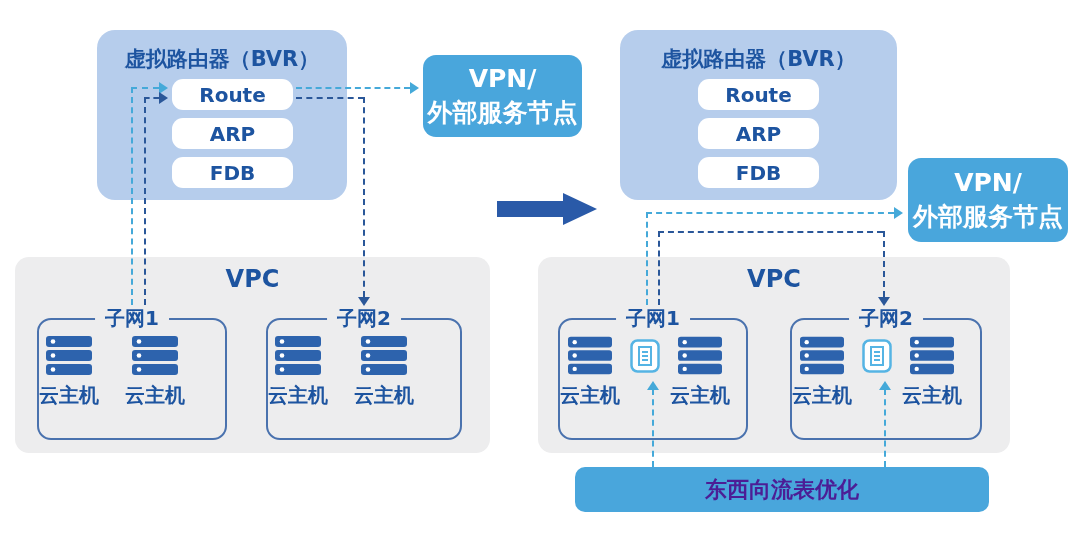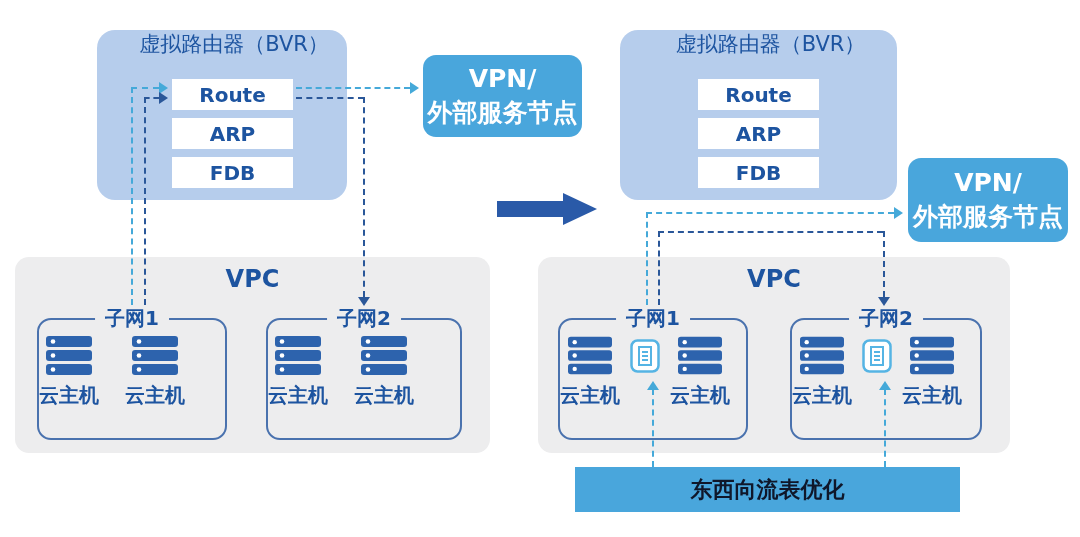--- a/index.html
+++ b/index.html
@@ -1,25 +1,25 @@
 <!DOCTYPE html>
 <html style="--bvr-fill: #b6cdec; --navy-text: #1d54a0; --vpn-fill: #49a6dc; --vpc-fill: #ededee; --subnet-border: #4a72ae; --server-icon: #2d63ad; --flow-icon: #55b4e4; --cyan-dash: #45a9d9; --navy-dash: #2a5799; --big-arrow: #2a5aa8; --table-fill: #ffffff;"><head>
 <meta charset="utf-8">
 <style>
   html,body{margin:0;padding:0;background:#ffffff;}
   *{box-sizing:border-box;font-family:"DejaVu Sans","Liberation Sans",sans-serif;}
   .canvas{position:relative;width:1080px;height:537px;background:#ffffff;overflow:hidden;}
 
   
   .bvr{position:absolute;border-radius:18px;background:var(--bvr-fill);}
-  .bvr-title{position:absolute;top:0;left:0;width:100%;text-align:center;
-             font-size:21px;font-weight:normal;color:var(--navy-text);margin-left:12px;}
+  .bvr-title{position:absolute;top:15px;left:0;width:100%;text-align:center;
+             font-size:21px;font-weight:bold;color:var(--navy-text);}
   .tbl{position:absolute;width:121px;height:31px;background:var(--table-fill);
        display:flex;align-items:center;justify-content:center;
-       font-size:20px;font-weight:bold;color:var(--navy-text);border-radius:0;}
+       font-size:20px;font-weight:bold;color:var(--navy-text);border-radius:11px;}
 
   
   .vpn{position:absolute;background:var(--vpn-fill);border-radius:13px;
        display:flex;flex-direction:column;align-items:center;justify-content:center;
        color:#ffffff;font-size:25px;font-weight:bold;line-height:1.35;text-align:center;}
 
   
   .trans-label{position:absolute;left:488px;top:158px;width:112px;text-align:center;
                font-size:24px;font-weight:bold;color:var(--navy-text);}
   .arrow-body{position:absolute;left:497px;top:201px;width:66px;height:16px;background:var(--big-arrow);}
@@ -35,23 +35,23 @@
   .subnet-label{position:absolute;top:-15px;left:50%;transform:translateX(-50%);
                 background:var(--vpc-fill);padding:0 10px;white-space:nowrap;
                 font-size:20px;font-weight:bold;color:var(--navy-text);}
   .hosts{display:flex;justify-content:flex-start;align-items:flex-start;gap:26px;padding-top:16px;}
   .hosts.with-flow{gap:10px;}
   .host{display:flex;flex-direction:column;align-items:center;}
   .host-label{margin-top:6px;font-size:20px;font-weight:bold;color:var(--navy-text);white-space:nowrap;}
   .flow-ic{margin-top:3px;}
 
   
-  .flow-box{position:absolute;left:575px;top:467px;width:385px;height:45px;border-radius:0;
+  .flow-box{position:absolute;left:575px;top:467px;width:414px;height:45px;border-radius:10px;
             background:var(--vpn-fill);display:flex;align-items:center;justify-content:center;
-            color:#0f172a;font-size:22px;font-weight:bold;}
+            color:#4c1d95;font-size:22px;font-weight:bold;}
 
   
   .dv{position:absolute;width:0;border-left:2px dashed var(--cyan-dash);}
   .dh{position:absolute;height:0;border-top:2px dashed var(--cyan-dash);}
   .navy.dv{border-left-color:var(--navy-dash);}
   .navy.dh{border-top-color:var(--navy-dash);}
   .ah{position:absolute;width:0;height:0;}
   .ah.right{border-top:6px solid transparent;border-bottom:6px solid transparent;border-left:9px solid var(--cyan-dash);}
   .ah.right.navy{border-left-color:var(--navy-dash);}
   .ah.down{border-left:6px solid transparent;border-right:6px solid transparent;border-top:9px solid var(--navy-dash);}

